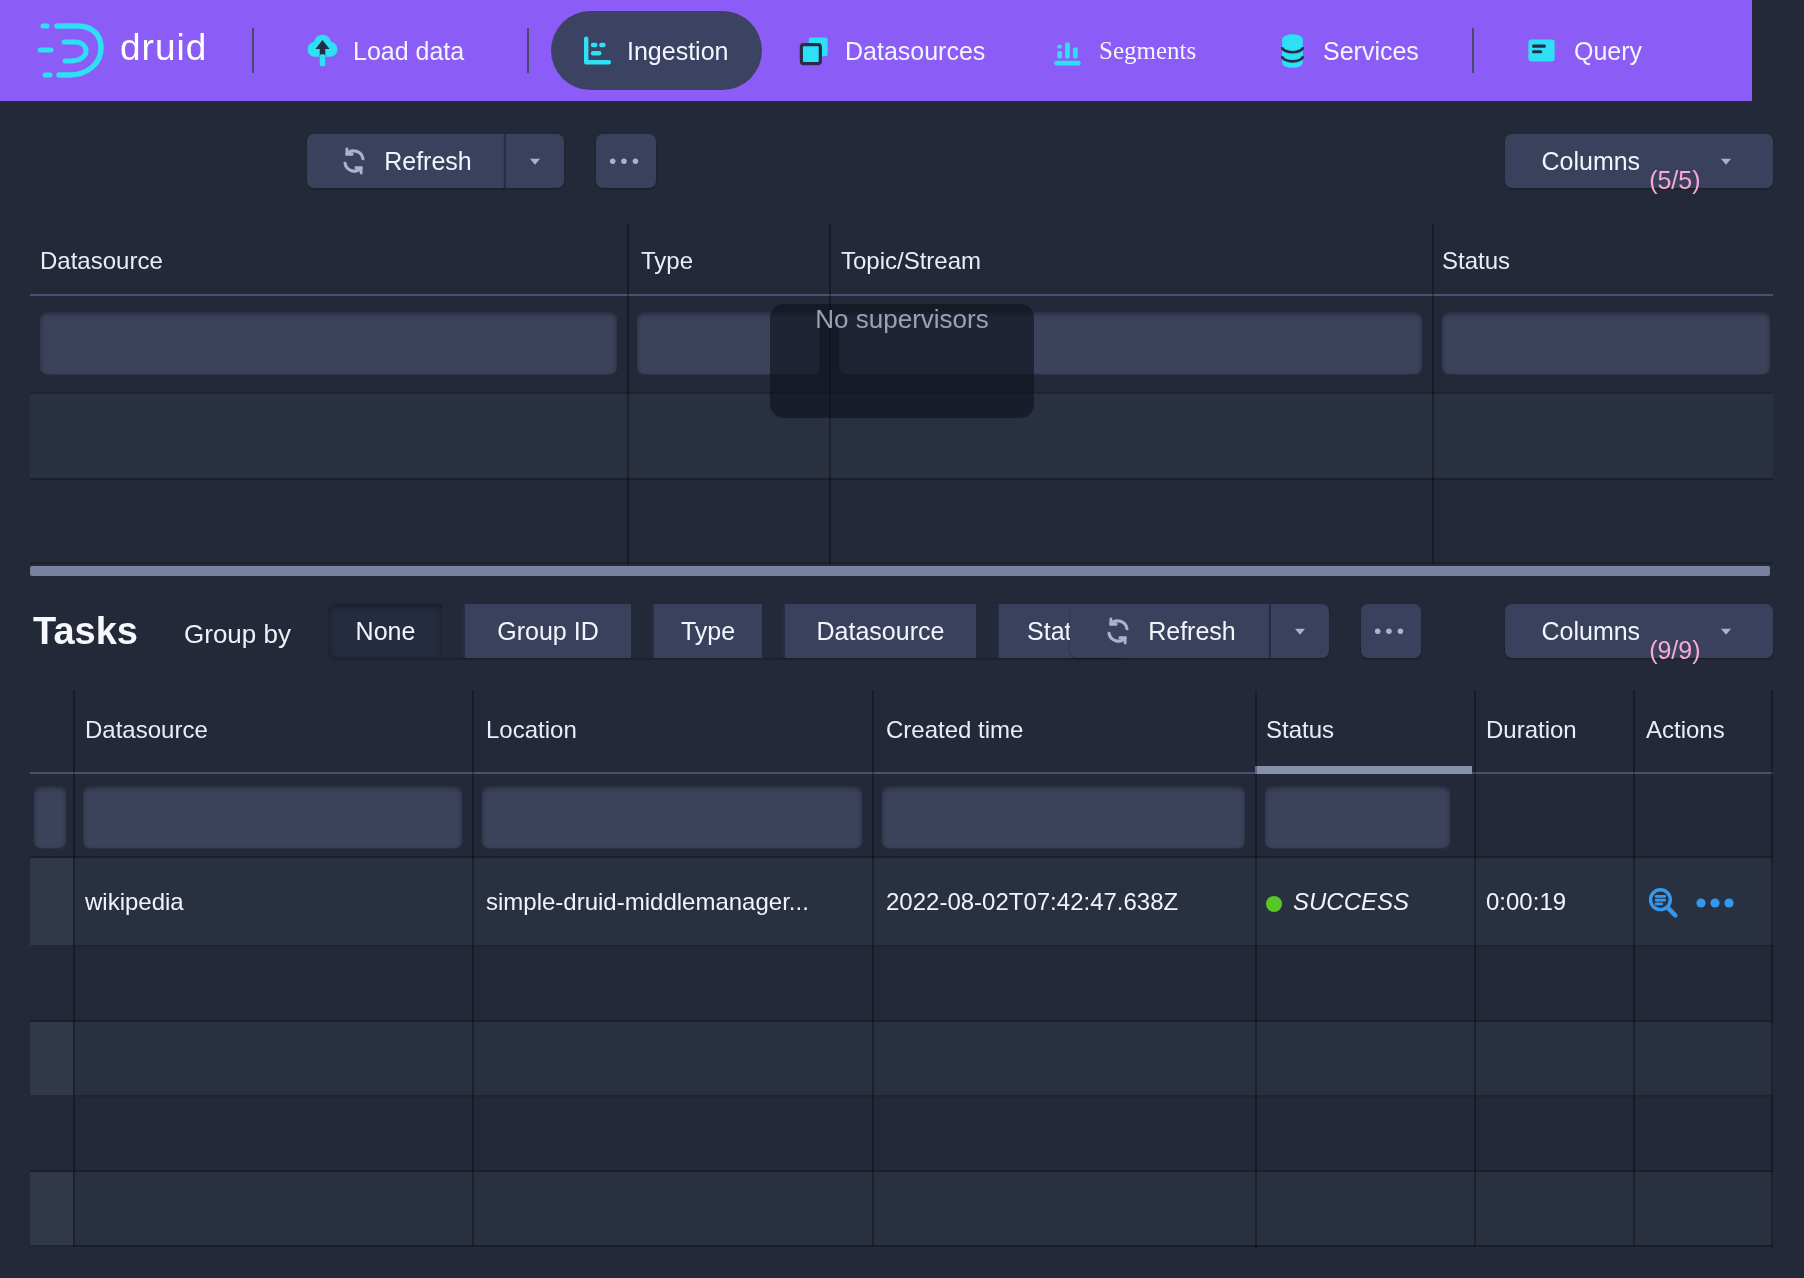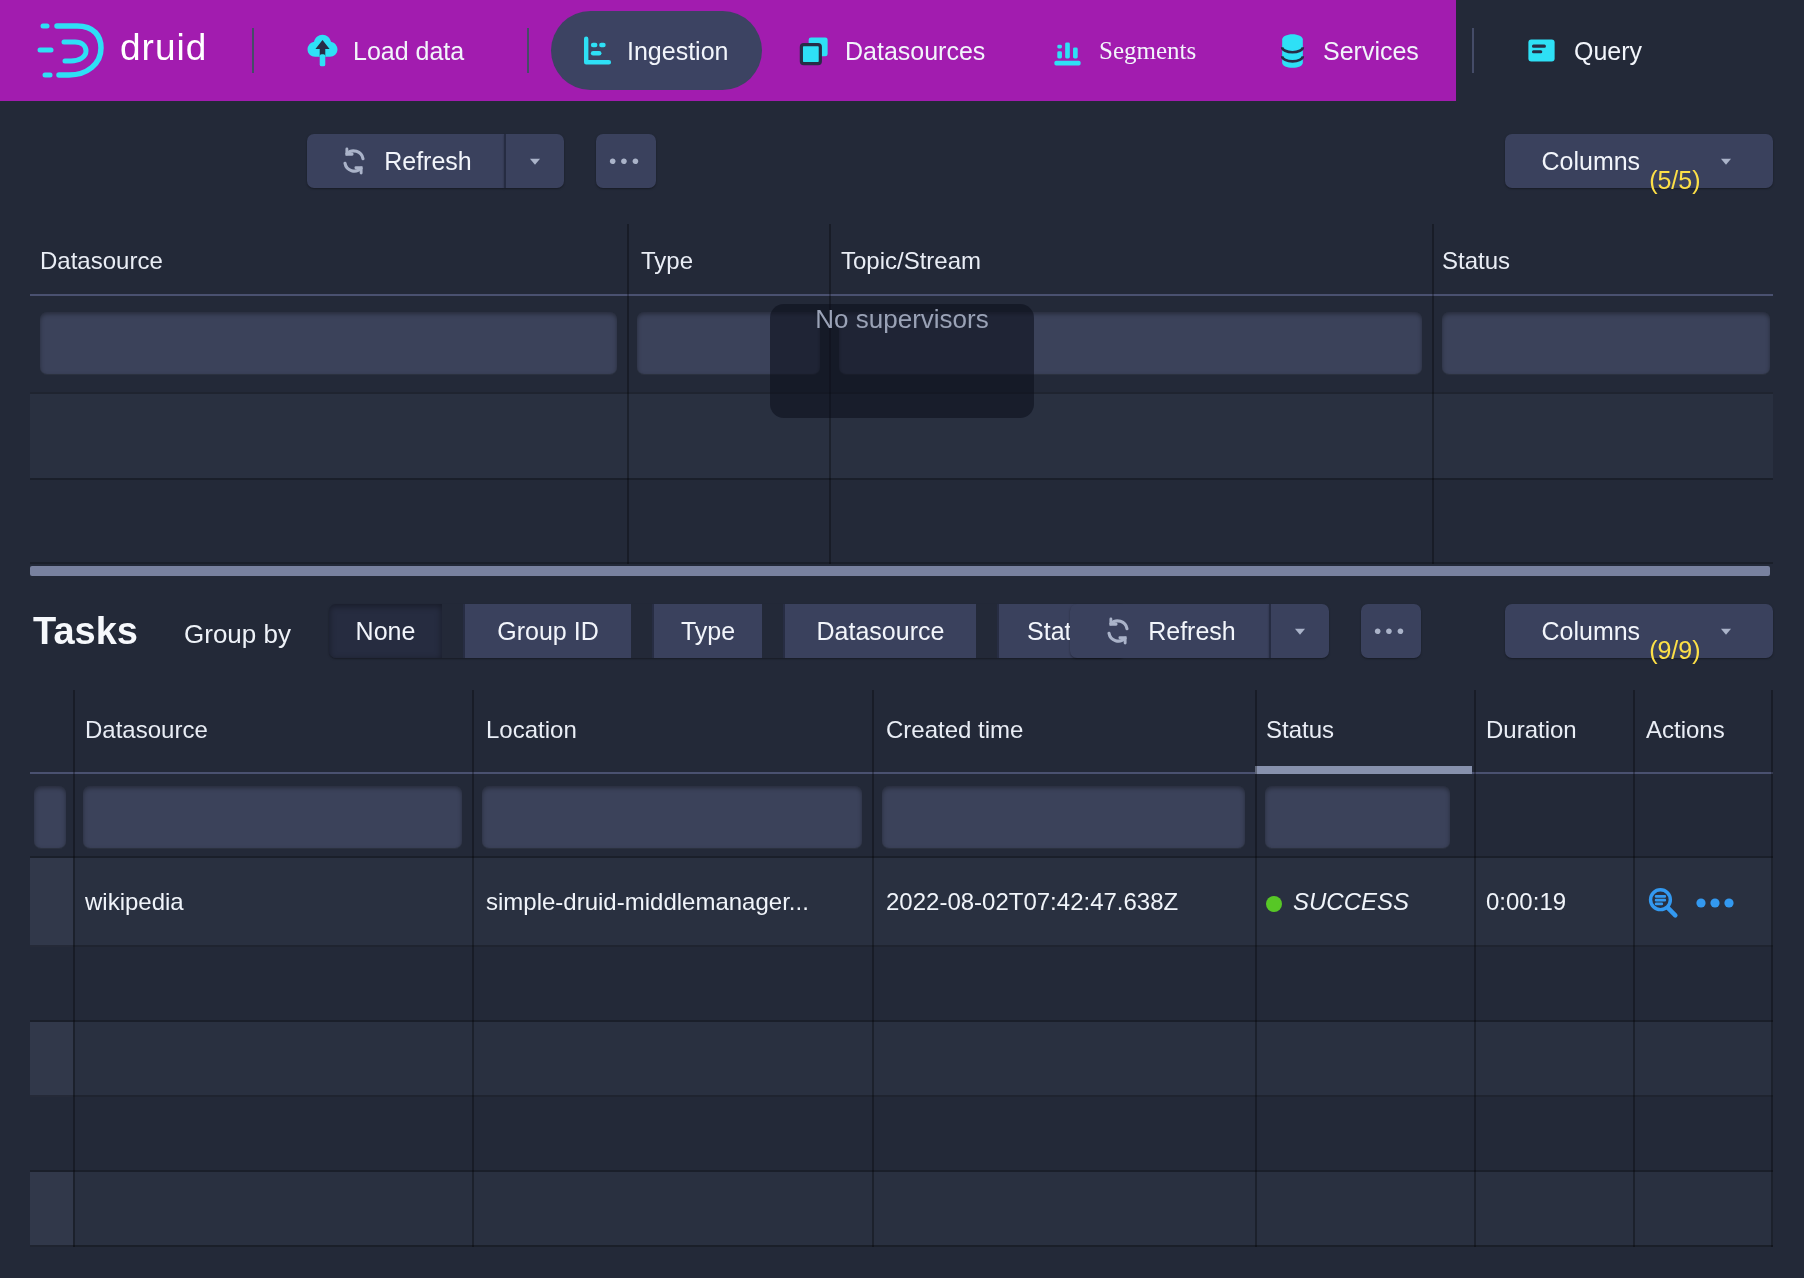--- a/index.html
+++ b/index.html
@@ -1,30 +1,30 @@
 <!DOCTYPE html>
 <html><head>
 <meta charset="utf-8">
 <style>
   html,body{margin:0;padding:0;background:#1a1f2d;}
   *{box-sizing:border-box;font-family:"Liberation Sans",sans-serif;}
   #app{position:relative;width:1804px;height:1278px;background:#232938;overflow:hidden;}
   .abs{position:absolute;}
 
   
-  .nav{left:0;top:0;width:1456px;height:101px;background:#a21caf;}
+  .nav{left:0;top:0;width:1752px;height:101px;background:#8b5cf6;}
   .nav-label{color:#f2f5fb;font-size:25px;line-height:32px;}
   .brand-text{color:#ffffff;font-size:37px;font-weight:400;letter-spacing:1px;}
   .nav-sep{width:2px;height:45px;top:28px;background:#454c68;}
   .nav-pill{background:#3c4362;border-radius:40px;}
 
   
   .btn{background:#3a415d;border-radius:7px;display:flex;align-items:center;justify-content:center;
        color:#f2f5fb;font-size:25px;box-shadow:0 1px 2px rgba(0,0,0,.35);cursor:pointer;}
-  .btn .muted{color:#fde047;margin-left:9px;margin-top:39px;}
+  .btn .muted{color:#f9a8d4;margin-left:9px;margin-top:39px;}
   .btn .caret{margin-left:14px;display:flex;}
   .btn-caret-seg{border-left:2px solid #262c42;border-top-left-radius:0;border-bottom-left-radius:0;}
   .btn-main-seg{border-top-right-radius:0;border-bottom-right-radius:0;}
   .seg-group{display:flex;border-radius:7px;overflow:hidden;box-shadow:0 1px 2px rgba(0,0,0,.35);}
   .seg{display:flex;align-items:center;justify-content:center;background:#3a415d;color:#f2f5fb;
        font-size:25px;border-left:2px solid #272d43;cursor:pointer;}
   .seg:first-child{border-left:none;}
   .seg.active{background:#262c40;box-shadow:inset 0 2px 7px rgba(0,0,0,.4);}
   .dots{color:#aab3c9;font-size:21px;letter-spacing:4px;line-height:10px;}
 

